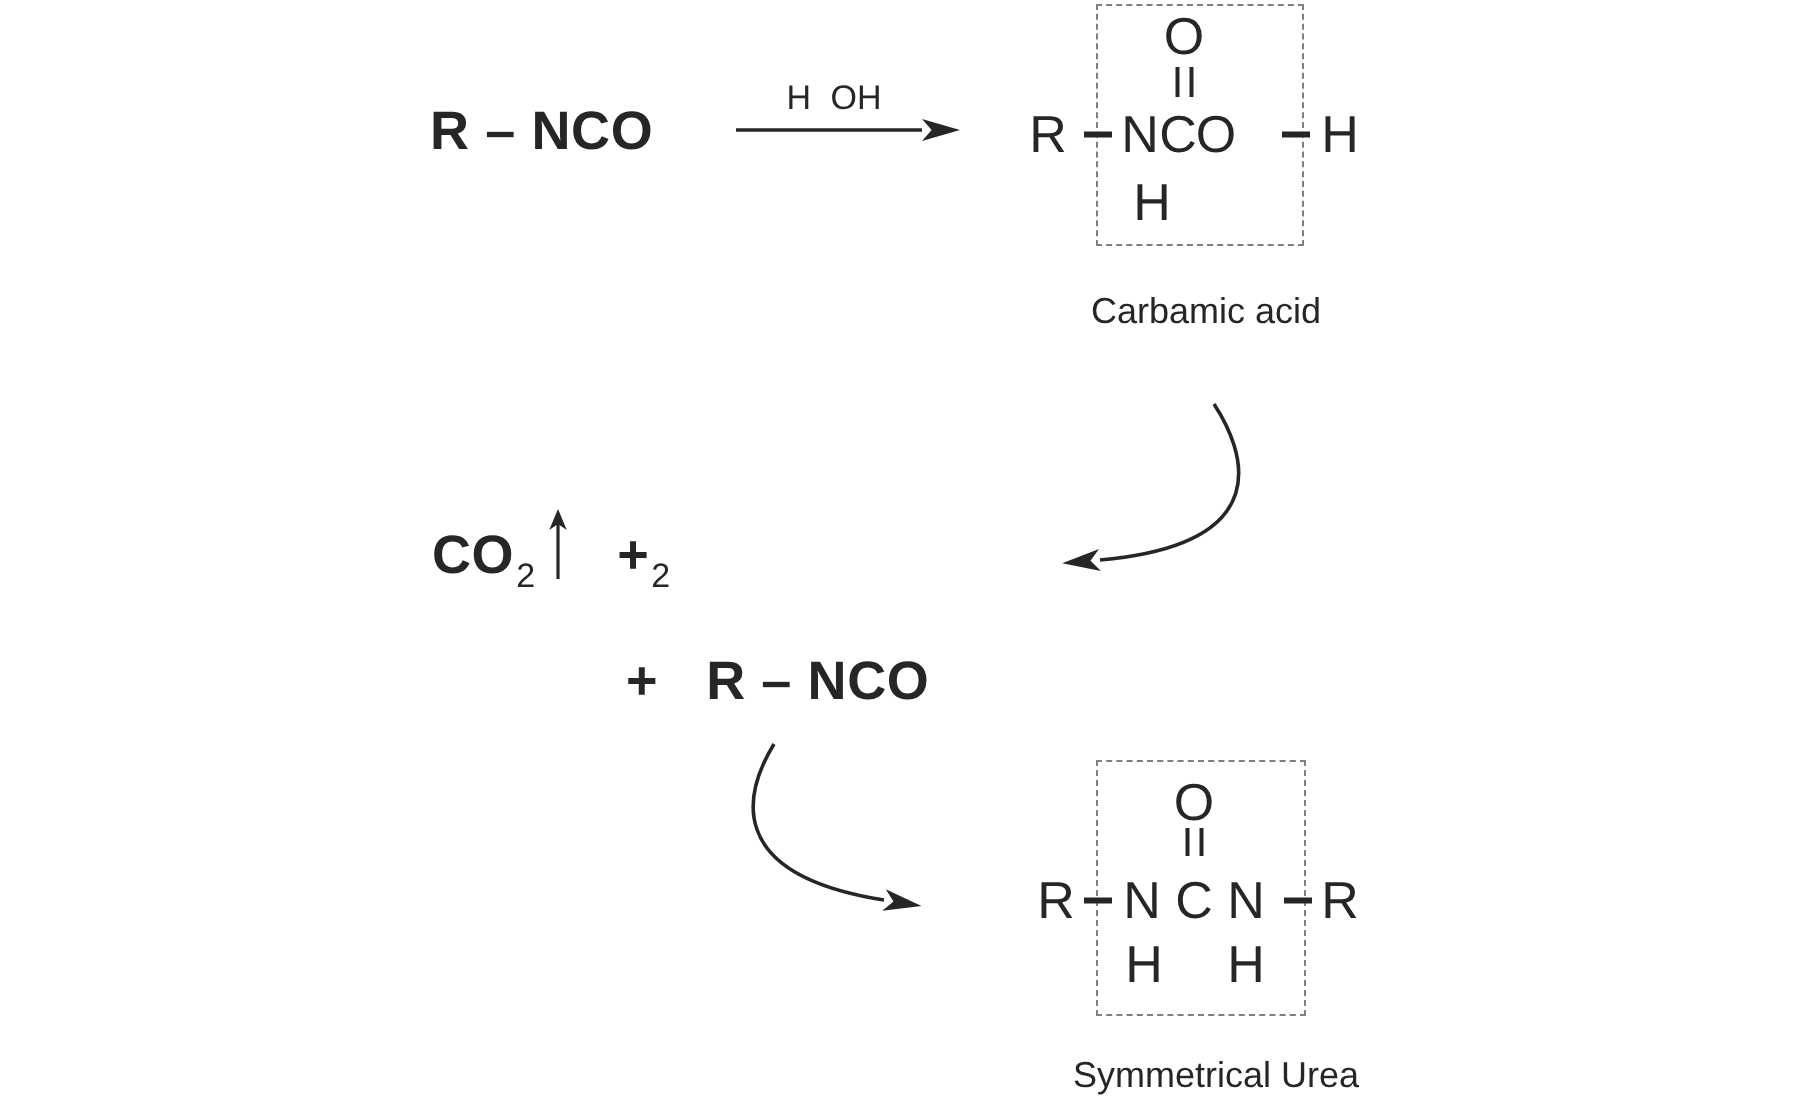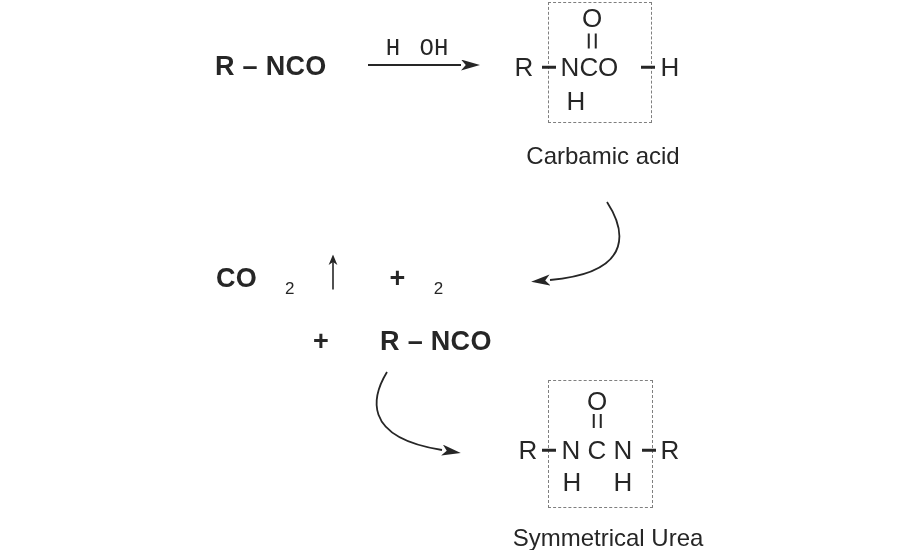--- a/index.html
+++ b/index.html
@@ -10,25 +10,25 @@
     color: var(--ink, #262626);
     overflow:hidden;
   }
   #scheme { position:relative; width:900px; height:550px; background: var(--background,#ffffff); }
 
   .t   { position:absolute; white-space:nowrap; transform:translateY(-50%); }
   .ctr { position:absolute; white-space:nowrap; transform:translate(-50%,-50%); }
 
   .formula { font-size:27px; letter-spacing:0.3px; line-height:1;font-weight:bold; }
   .atom    { font-size:26px; line-height:1; }
-  .caption { font-size:24px; line-height:1.15;text-align:right; }
-  .hlabel  { font-size:24px; word-spacing:5px; line-height:1;font-family:Liberation Mono, monospace; }
+  .caption { font-size:18px; line-height:1.15;text-align:right; }
+  .hlabel  { font-size:17px; word-spacing:5px; line-height:1; }
   .sub     { font-size:17px; position:relative; top:7px; margin-left:1px; line-height:1; }
 
-  .row { display:flex; align-items:baseline;gap:27px; }
+  .row { display:flex; align-items:baseline; }
   .plus-gap  { margin-left:22px; }
   .after-gap { margin-left:24px; }
 
   .bond {
     position:absolute; width:14px; height:2.5px;
     background: var(--ink,#262626);
     transform:translate(-50%,-50%);
   }
   .dblbar {
     position:absolute; width:2.5px;

